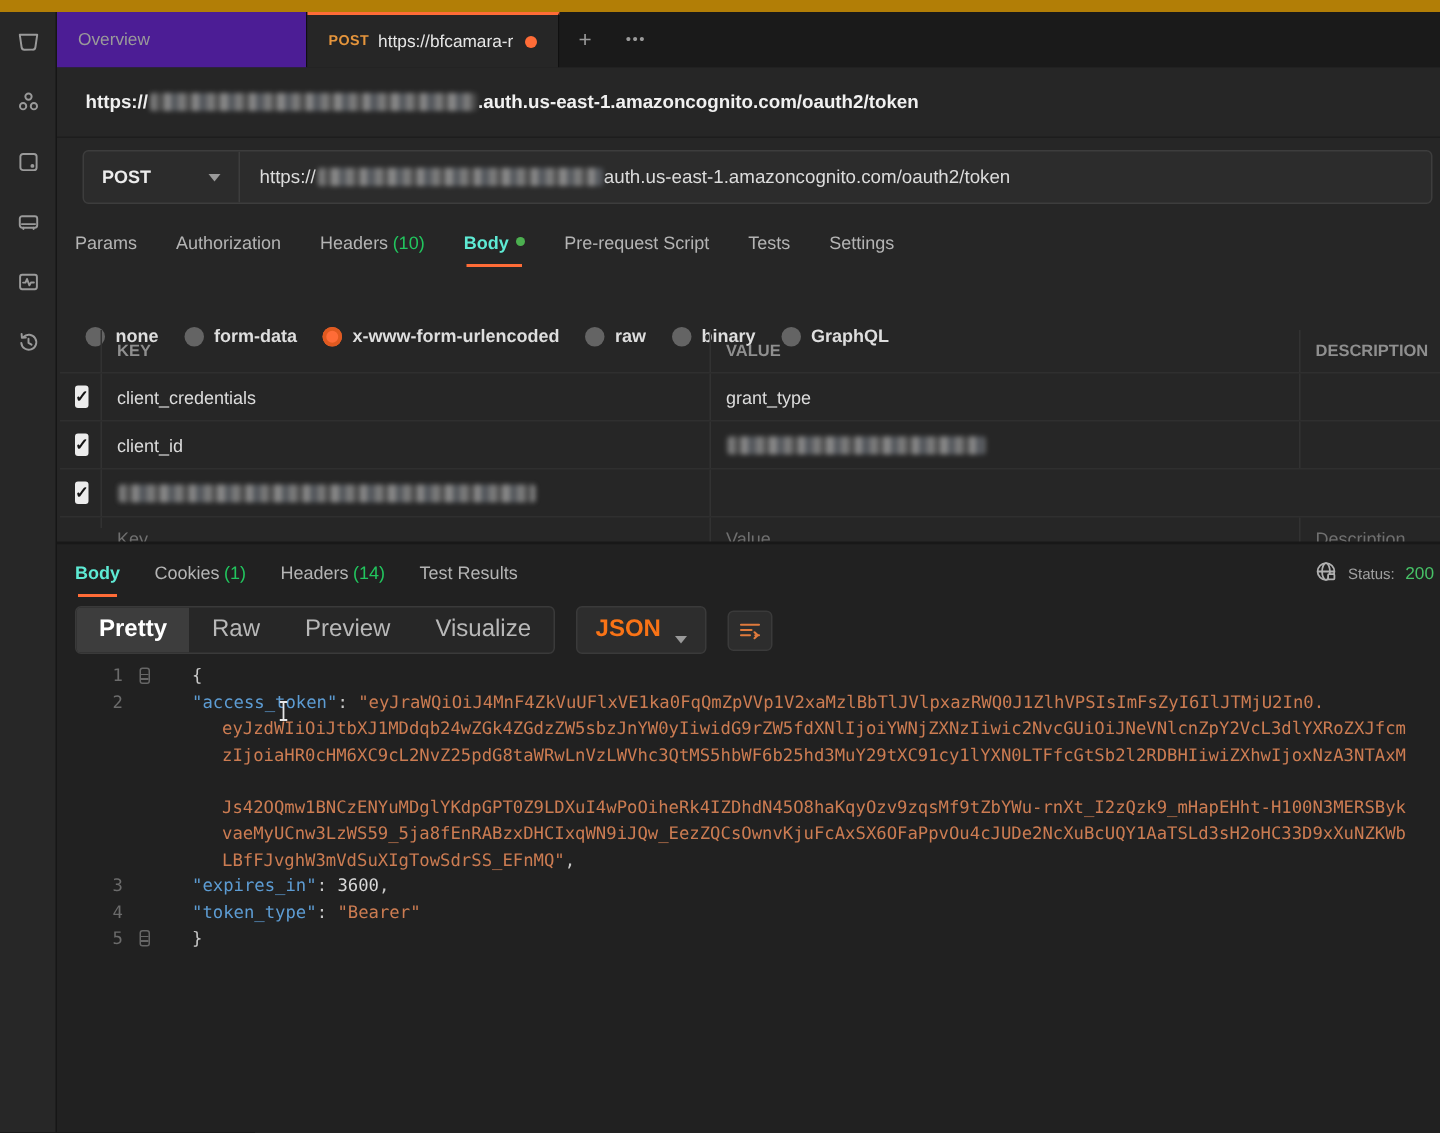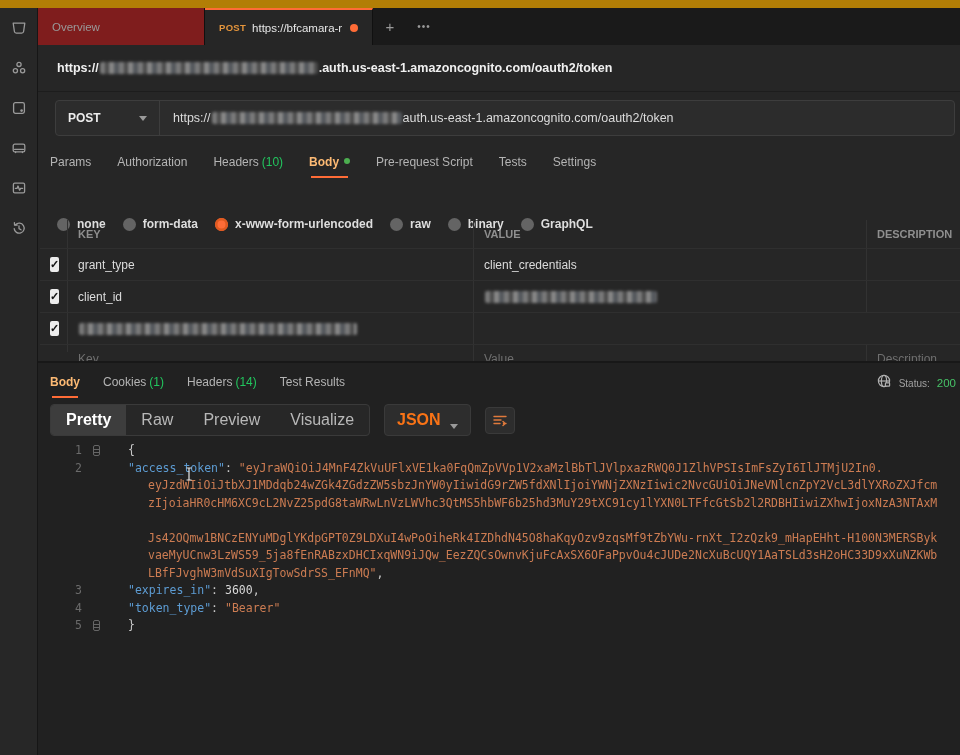--- a/index.html
+++ b/index.html
@@ -10,21 +10,21 @@
   }
   
   .topbar { position:absolute; left:0; top:0; width:960px; height:8px; background:#b27e06; }
   
   .sidebar { position:absolute; left:0; top:8px; width:38px; height:747px; background:#272727; border-right:1px solid #161616; }
   .side-icon { width:38px; height:40px; display:flex; align-items:center; justify-content:center; cursor:pointer; }
   .side-icon svg { stroke:#9a9a9a; fill:none; stroke-width:1.3; stroke-linecap:round; stroke-linejoin:round; }
   
   .tabbar { position:absolute; left:38px; top:8px; right:0; height:37px; background:#1a1a1a; display:flex; align-items:stretch; }
   .tab { display:flex; align-items:center; padding:0 14px; font-size:11.5px; border-right:1px solid #101010; }
-  .tab.inactive { background:#7f1d1d; color:#9a9a9a; width:167px; }
+  .tab.inactive { background:#4c1d95; color:#9a9a9a; width:167px; }
   .tab.active { background:#262626; color:#e6e6e6; border-top:2px solid #ff6c37; width:168px; }
   .tab-method { color:#e5953c; font-weight:700; font-size:9.5px; margin-right:6px; letter-spacing:.3px; }
   .tab-title { white-space:nowrap; overflow:hidden; }
   .unsaved-dot { width:8px; height:8px; border-radius:50%; background:#ff6c37; margin-left:8px; flex:none; }
   .tab-btn { display:flex; align-items:center; justify-content:center; width:34px; color:#9a9a9a; font-size:15px; cursor:pointer; }
   .tab-btn.more { font-size:10px; letter-spacing:1px; }
   
   .request-area { position:absolute; left:38px; top:45px; right:0; height:317px; background:#262626; }
   .url-title-row { height:47px; display:flex; align-items:center; padding-left:19px; border-bottom:1px solid #1d1d1d; font-size:12.5px; font-weight:700; color:#f0f0f0; }
   .redact { display:inline-block; height:12px; border-radius:2px; vertical-align:-2px; margin:0 1px;
@@ -34,21 +34,21 @@
     background:#2c2c2c; border:1px solid #3d3d3d; border-radius:4px; overflow:hidden; }
   .method-select { width:104px; display:flex; align-items:center; justify-content:space-between; padding:0 12px;
     border-right:1px solid #3d3d3d; cursor:pointer; }
   .method-select .m { font-size:12px; font-weight:700; color:#ececec; }
   .chev { width:0; height:0; border-left:4px solid transparent; border-right:4px solid transparent; border-top:5px solid #9a9a9a; }
   .url-input { flex:1; display:flex; align-items:center; padding-left:13px; font-size:12.5px; color:#dcdcdc; white-space:nowrap; overflow:hidden; }
   
   .req-tabs { position:absolute; left:0; top:103px; right:0; height:30px; display:flex; align-items:center; padding-left:12px; gap:26px; font-size:12px; }
   .rtab { color:#b4b4b4; cursor:pointer; position:relative; padding-bottom:2px; }
   .rtab .cnt { color:#22c55e; margin-left:3px; }
-  .rtab.active { color:#fdba74; font-weight:700; }
+  .rtab.active { color:#5eead4; font-weight:700; }
   .rtab.active::after { content:""; position:absolute; left:2px; right:2px; bottom:-7px; height:2px; background:#ff6c37; }
   .green-dot { display:inline-block; width:6px; height:6px; border-radius:50%; background:#4caf50; margin-left:5px; vertical-align:2px; }
   
   .radio-row { position:absolute; left:0; top:138px; right:0; height:28px; display:flex; align-items:center; padding-left:19px; gap:17px;margin-top:27px; }
   .radio-item { display:flex; align-items:center; gap:7px; cursor:pointer; }
   .radio { width:13px; height:13px; border-radius:50%; background:#646464; flex:none; }
   .radio.sel { background:#ff6c37; box-shadow:inset 0 0 0 2.5px #e05a20; }
   .radio-label { font-size:12px; font-weight:700; color:#dedede; }
   
   .ptable { position:absolute; left:2px; top:175px; right:0; height:142px; overflow:hidden; font-size:12px; }
@@ -211,22 +211,22 @@
       <div class="prow head">
         <div></div>
         <div>KEY</div>
         <div>VALUE</div>
         <div>DESCRIPTION</div>
       </div>
       <div class="prow data">
         <div>
             <span class="cbx">✓</span>
           </div>
+        <div>client_credentials</div>
         <div>grant_type</div>
-        <div>client_credentials</div>
         <div></div>
       </div>
       <div class="prow data">
         <div>
             <span class="cbx">✓</span>
           </div>
         <div>client_id</div>
         <div>
             <span class="redact" style="width:172px"></span>
           </div>

